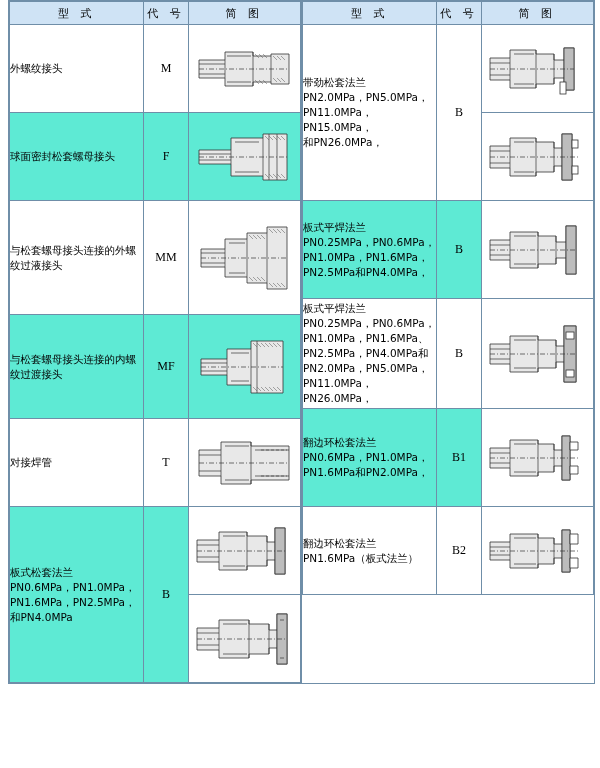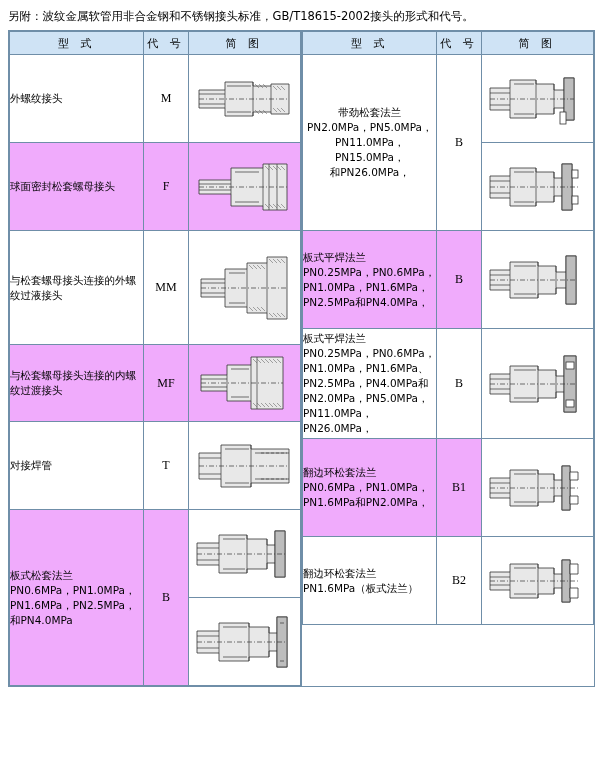--- a/index.html
+++ b/index.html
@@ -77,37 +77,36 @@
     text-align: center;
     vertical-align: middle;
     font-size: 12px;
     font-family: "Liberation Serif", serif;
   }
   .cell-fig {
     text-align: center;
     vertical-align: middle;
     padding: 2px 0;
   }
-  .yellow { background: #f0abfc; }
+  .yellow { background: #5eead4; }
   .white  { background: #ffffff; border-radius: 14px; }
 
   svg { display: block; margin: 0 auto; }
   .ln2 { stroke: #333; stroke-width: 0.7; fill: none; }
   .fillgray { fill: #e8e8e8; stroke: #333; stroke-width: 0.8; }
   .fillwhite { fill: #ffffff; stroke: #333; stroke-width: 0.8; }
   .filldark { fill: #bdbdbd; stroke: #333; stroke-width: 0.8; }
   .hatch { stroke: #555; stroke-width: 0.5; }
   .dash { stroke: #333; stroke-width: 0.6; stroke-dasharray: 3 2; fill: none; }
 </style>
 </head>
 <body>
 
 <div class="page">
 
-  <div class="doc-title">另附：波纹金属软管用非合金钢和不锈钢接头标准，GB/T18615-2002接头的形式和代号。</div>
 
   <table class="main">
     <tbody>
       <tr>
 
         <td class="half">
           <table class="inner">
             <colgroup>
               <col class="col-type">
                 <col class="col-code">
@@ -170,21 +169,21 @@
                       <path d="M58 16 L62 20 M62 16 L66 20 M66 16 L70 20 M70 16 L74 20"></path>
                       <path d="M58 58 L62 62 M62 58 L66 62 M66 58 L70 62 M70 58 L74 62"></path>
                       <path d="M78 10 L82 14 M82 10 L86 14 M86 10 L90 14 M90 10 L94 14"></path>
                       <path d="M78 64 L82 68 M82 64 L86 68 M86 64 L90 68 M90 64 L94 68"></path>
                     </g>
                     <path class="ln2" d="M10 39 L96 39" stroke-dasharray="5 2 1 2"></path>
                   </svg>
                 </td>
               </tr>
 
-              <tr style="height:77px;">
+              <tr style="height:104px;">
                 <td class="cell-type yellow">与松套螺母接头连接的内螺纹过渡接头</td>
                 <td class="cell-code yellow">MF</td>
                 <td class="cell-fig yellow">
                   <svg width="106" height="72" viewBox="0 0 106 72">
                     <path class="fillgray" d="M10 28 L36 28 L36 18 L60 18 L60 10 L92 10 L92 62 L60 62 L60 54 L36 54 L36 44 L10 44 Z"></path>
                     <path class="ln2" d="M36 28 L36 44 M60 18 L60 54"></path>
                     <path class="ln2" d="M10 32 L36 32 M10 40 L36 40"></path>
                     <path class="ln2" d="M40 22 L58 22 M40 50 L58 50"></path>
                     <path class="ln2" d="M66 10 L66 62"></path>
                     <g class="hatch">
@@ -254,21 +253,21 @@
                 <col class="col-fig">
             </colgroup>
             <tbody>
               <tr>
                 <td class="hdr">型    式</td>
                 <td class="hdr">代  号</td>
                 <td class="hdr">简    图</td>
               </tr>
 
               <tr style="height:88px;">
-                <td class="cell-type white center-v" rowspan="2" style="white-space: pre-line; text-align: center;">带劲松套法兰
+                <td class="cell-type white center-v" rowspan="2" style="white-space: pre-line;">带劲松套法兰
 PN2.0MPa，PN5.0MPa，
 PN11.0MPa，PN15.0MPa，
 和PN26.0MPa，</td>
                 <td class="cell-code white" rowspan="2">B</td>
                 <td class="cell-fig white">
                   <svg width="106" height="74" viewBox="0 0 106 74">
                     <path class="fillgray" d="M6 26 L26 26 L26 18 L52 18 L52 22 L70 22 L70 28 L80 28 L80 16 L90 16 L90 58 L80 58 L80 46 L70 46 L70 52 L52 52 L52 56 L26 56 L26 48 L6 48 Z"></path>
                     <path class="ln2" d="M26 26 L26 48 M52 18 L52 56 M70 22 L70 52 M80 28 L80 46"></path>
                     <path class="ln2" d="M6 31 L26 31 M6 43 L26 43"></path>
                     <path class="ln2" d="M30 22 L50 22 M30 52 L50 52"></path>

